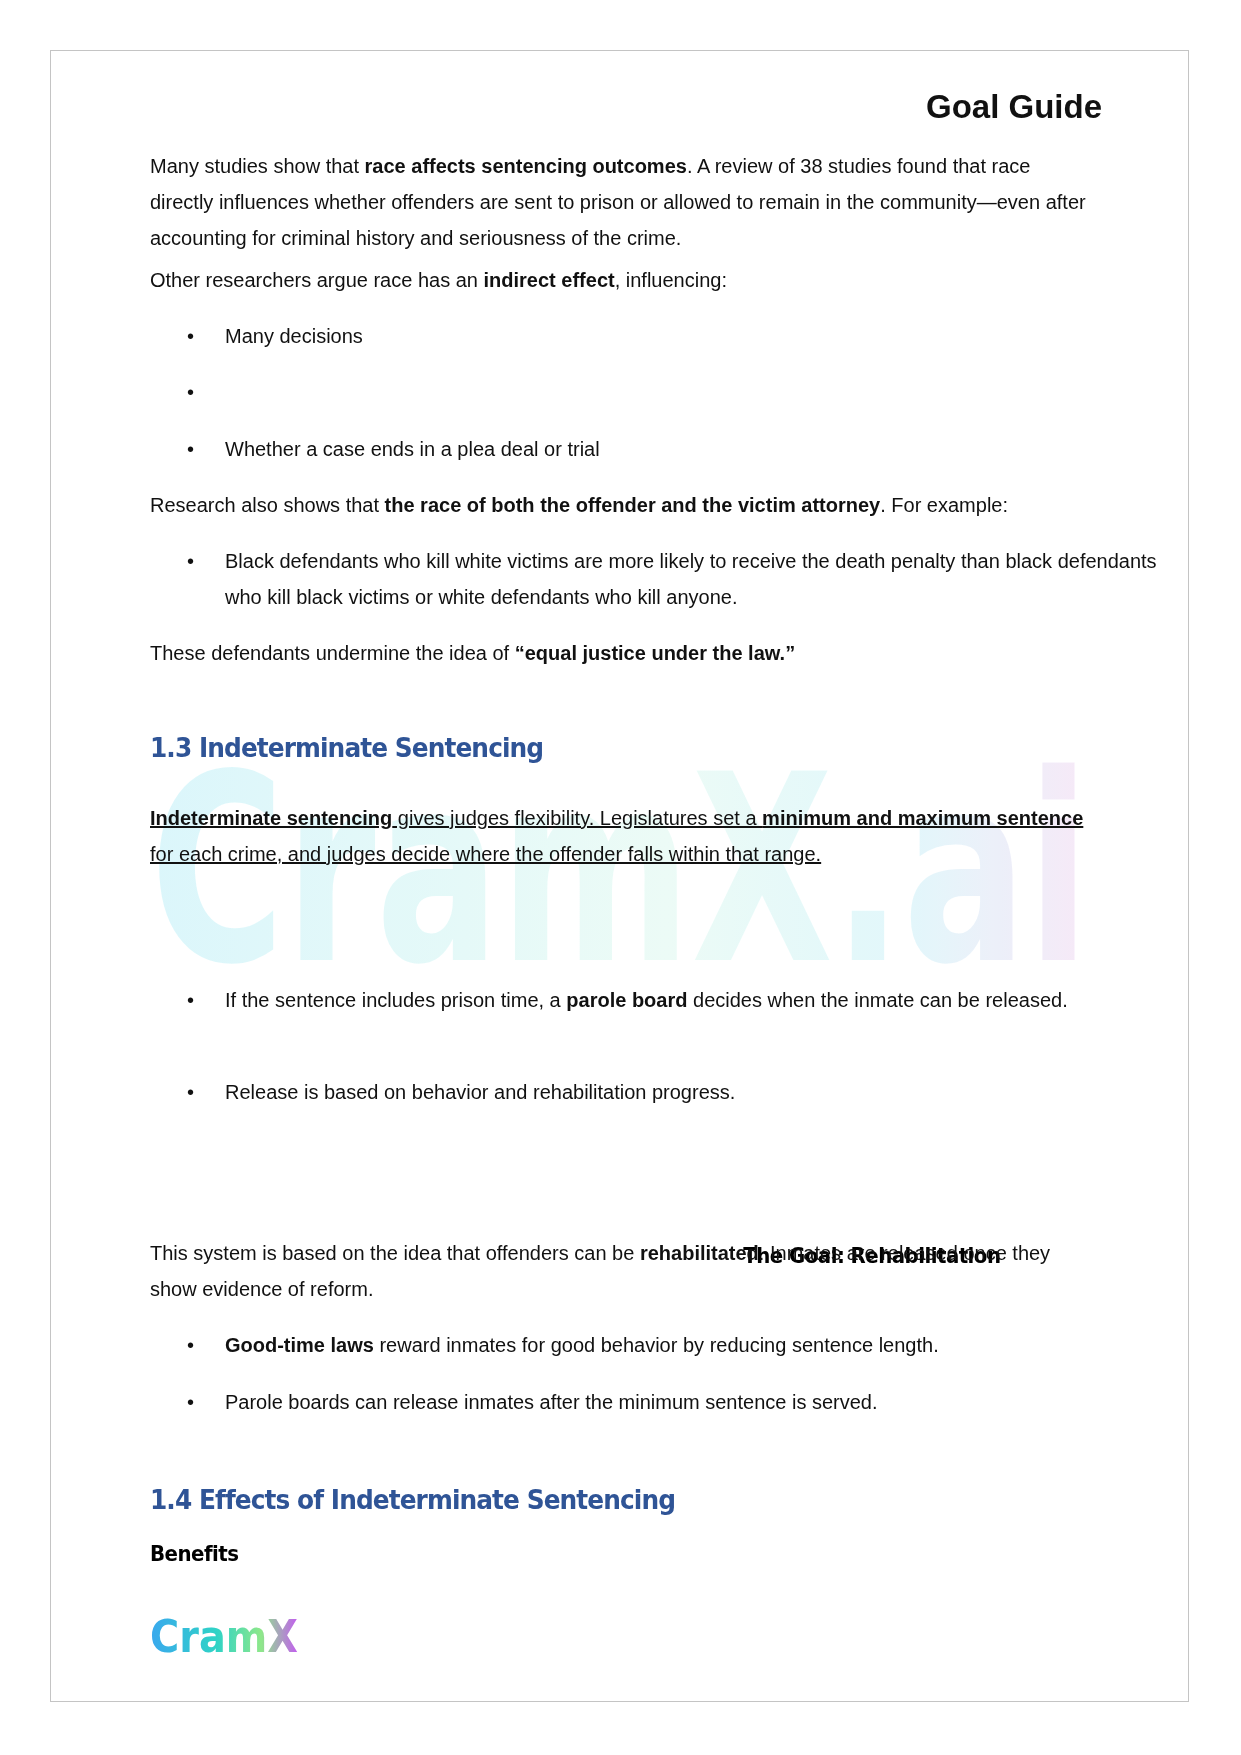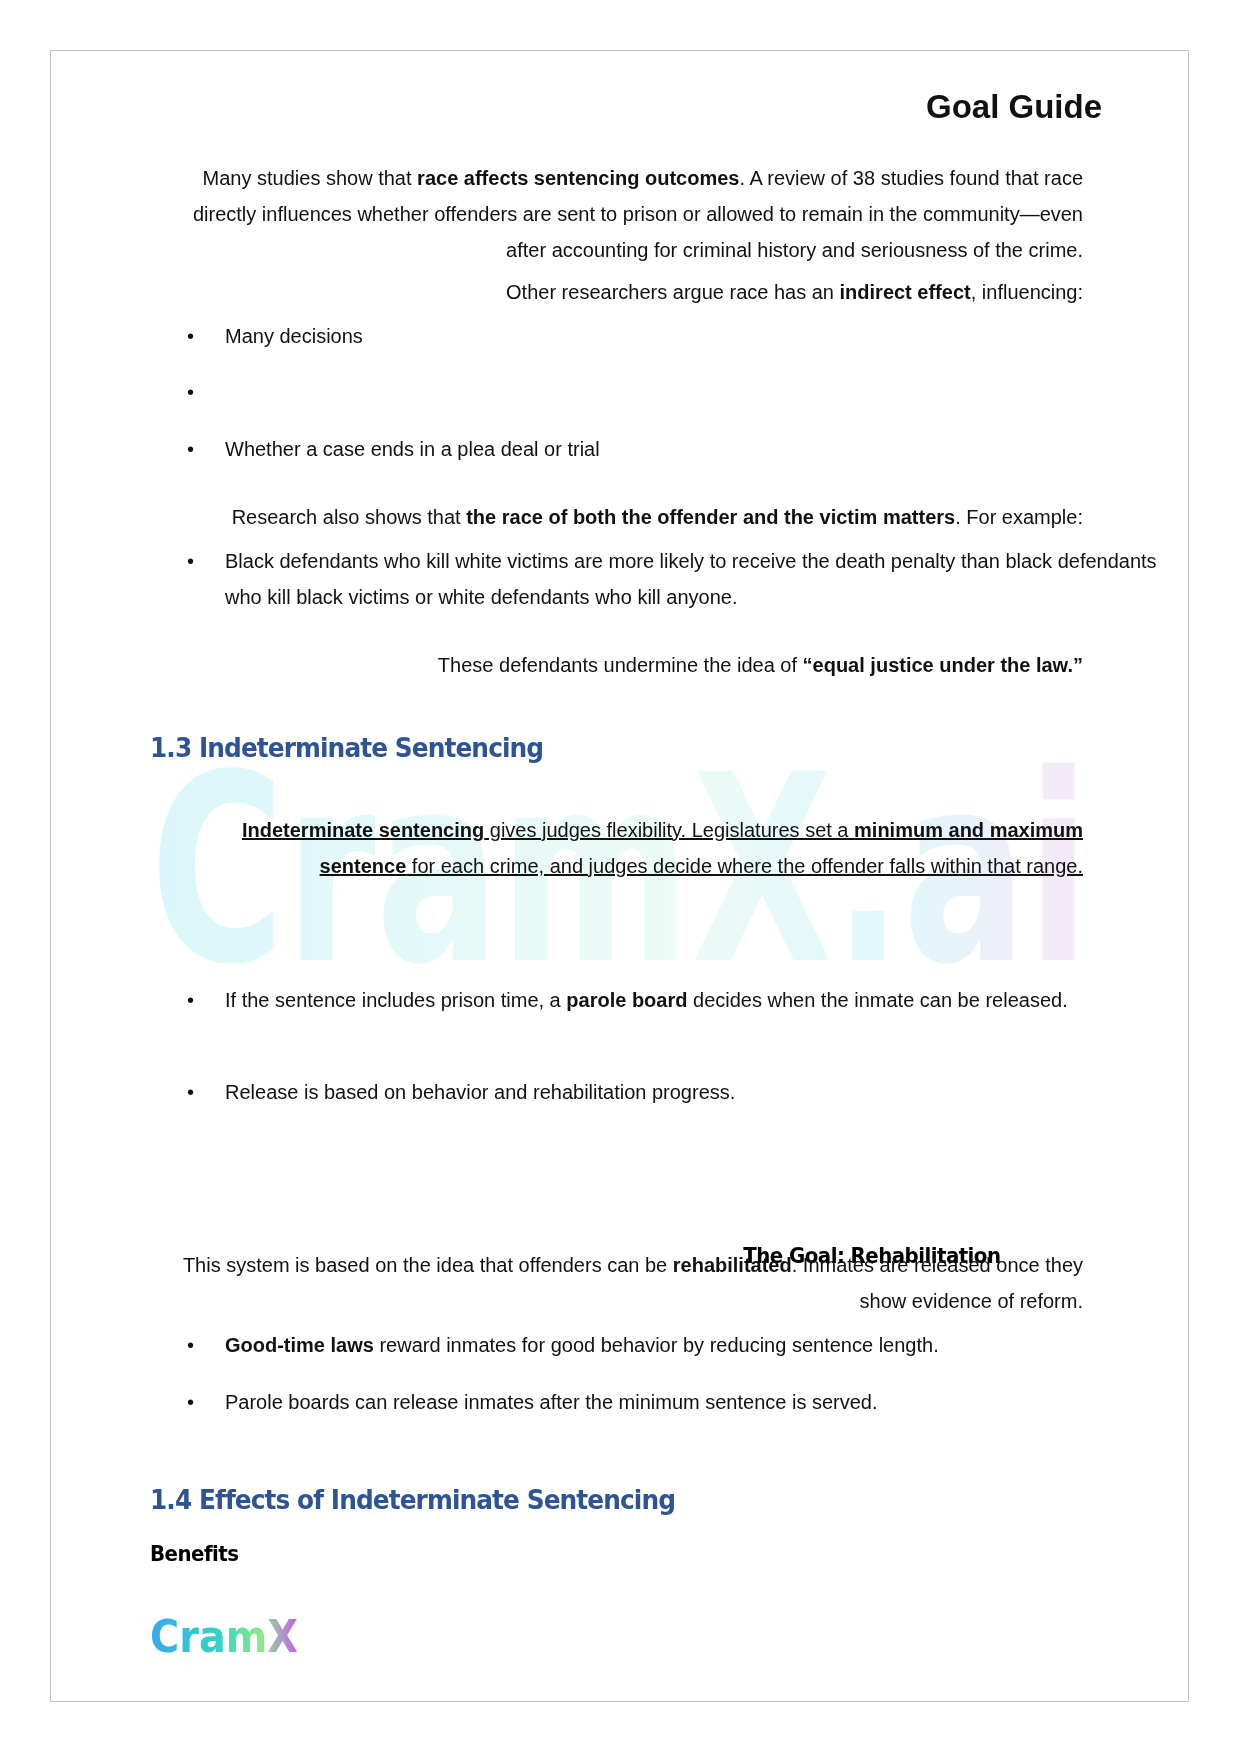--- a/index.html
+++ b/index.html
@@ -6,21 +6,21 @@
   body { width:1241px; height:1755px; position:relative; overflow:hidden;
          font-family:"Liberation Sans", sans-serif; color:#111; }
   .page { position:absolute; left:50px; top:50px; width:1139px; height:1652px;
           border:1.5px solid #c4c4c4; box-sizing:border-box; background:#fff; }
   .watermark { position:absolute; left:150px; top:760px; width:940px; height:210px;
                pointer-events:none; z-index:0; }
   .header-title { position:absolute; right:139px; top:88px; font-size:33px; font-weight:bold;
                   font-family:"Liberation Sans", sans-serif; z-index:2; }
   .content { position:absolute; left:150px; top:148px; width:945px; z-index:2;
              font-size:20px; line-height:36px; }
-  .content p { margin:12px;text-align:right; }
+  .content p { margin:0; }
   .bul { position:relative; padding-left:75px; }
   .bul .dot { position:absolute; left:37px; top:0; }
   h2.sec { font-family:"DejaVu Sans", sans-serif; color:#2f5496; font-size:27px; font-weight:bold;
            margin:0; letter-spacing:-1px; transform:scaleX(0.92); transform-origin:left; }
   h3.sub { font-family:"DejaVu Sans", sans-serif; color:#000; font-size:22px; font-weight:bold;
            margin:0; letter-spacing:-0.6px; transform:scaleX(0.9); transform-origin:left; }
   .abs { position:absolute; left:0; width:945px; }
   .logo { position:absolute; left:150px; top:1610px; z-index:2; }
 </style>
 </head>
@@ -49,21 +49,21 @@
 
   <div class="abs" style="top:114px;">
     <p><span>Other researchers argue race has an </span><b>indirect effect</b><span>, influencing:</span></p>
   </div>
 
   <div class="abs bul" style="top:170px;"><span class="dot">•</span><span>Many decisions</span></div>
   <div class="abs bul" style="top:226px;"><span class="dot">•</span></div>
   <div class="abs bul" style="top:283px;"><span class="dot">•</span><span>Whether a case ends in a plea deal or trial</span></div>
 
   <div class="abs" style="top:339px;">
-    <p><span>Research also shows that </span><b>the race of both the offender and the victim matters</b><span>. For example:</span></p>
+    <p><span>Research also shows that </span><b>the race of both the offender and the victim attorney</b><span>. For example:</span></p>
   </div>
 
   <div class="abs bul" style="top:395px;"><span class="dot">•</span><span>Black defendants who kill white victims are more likely to receive the death penalty than black defendants who kill black victims or white defendants who kill anyone.</span></div>
 
   <div class="abs" style="top:487px;">
     <p><span>These defendants undermine the idea of </span><b>“equal justice under the law.”</b></p>
   </div>
 
   <div class="abs" style="top:582px;">
     <h2 class="sec">1.3 Indeterminate Sentencing</h2>

